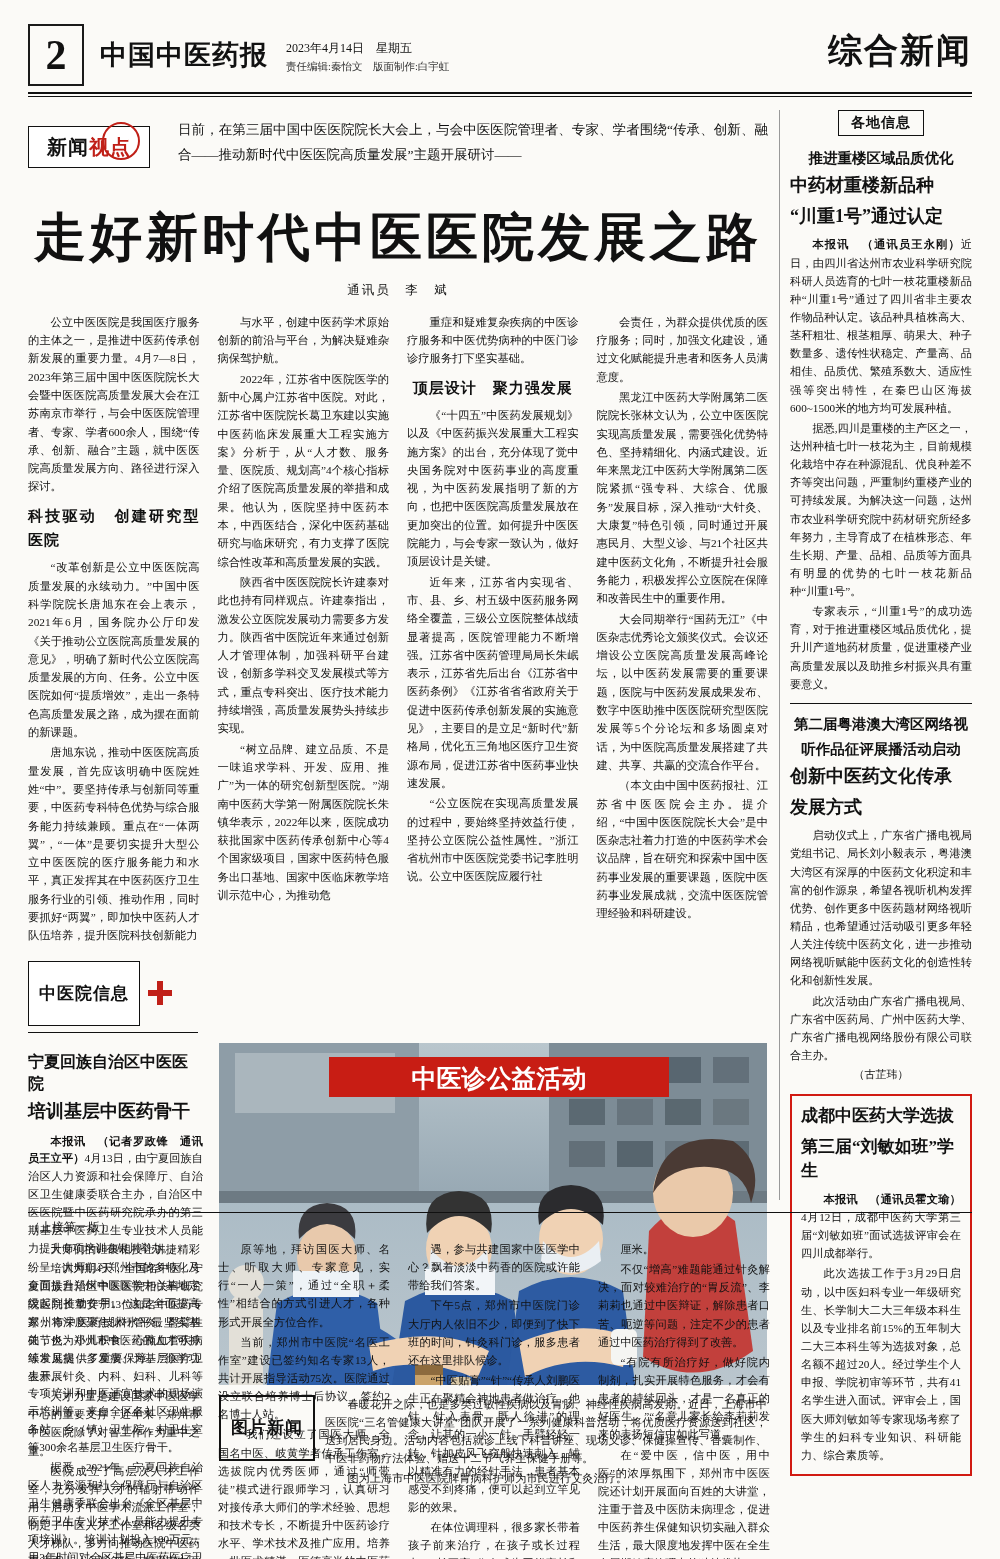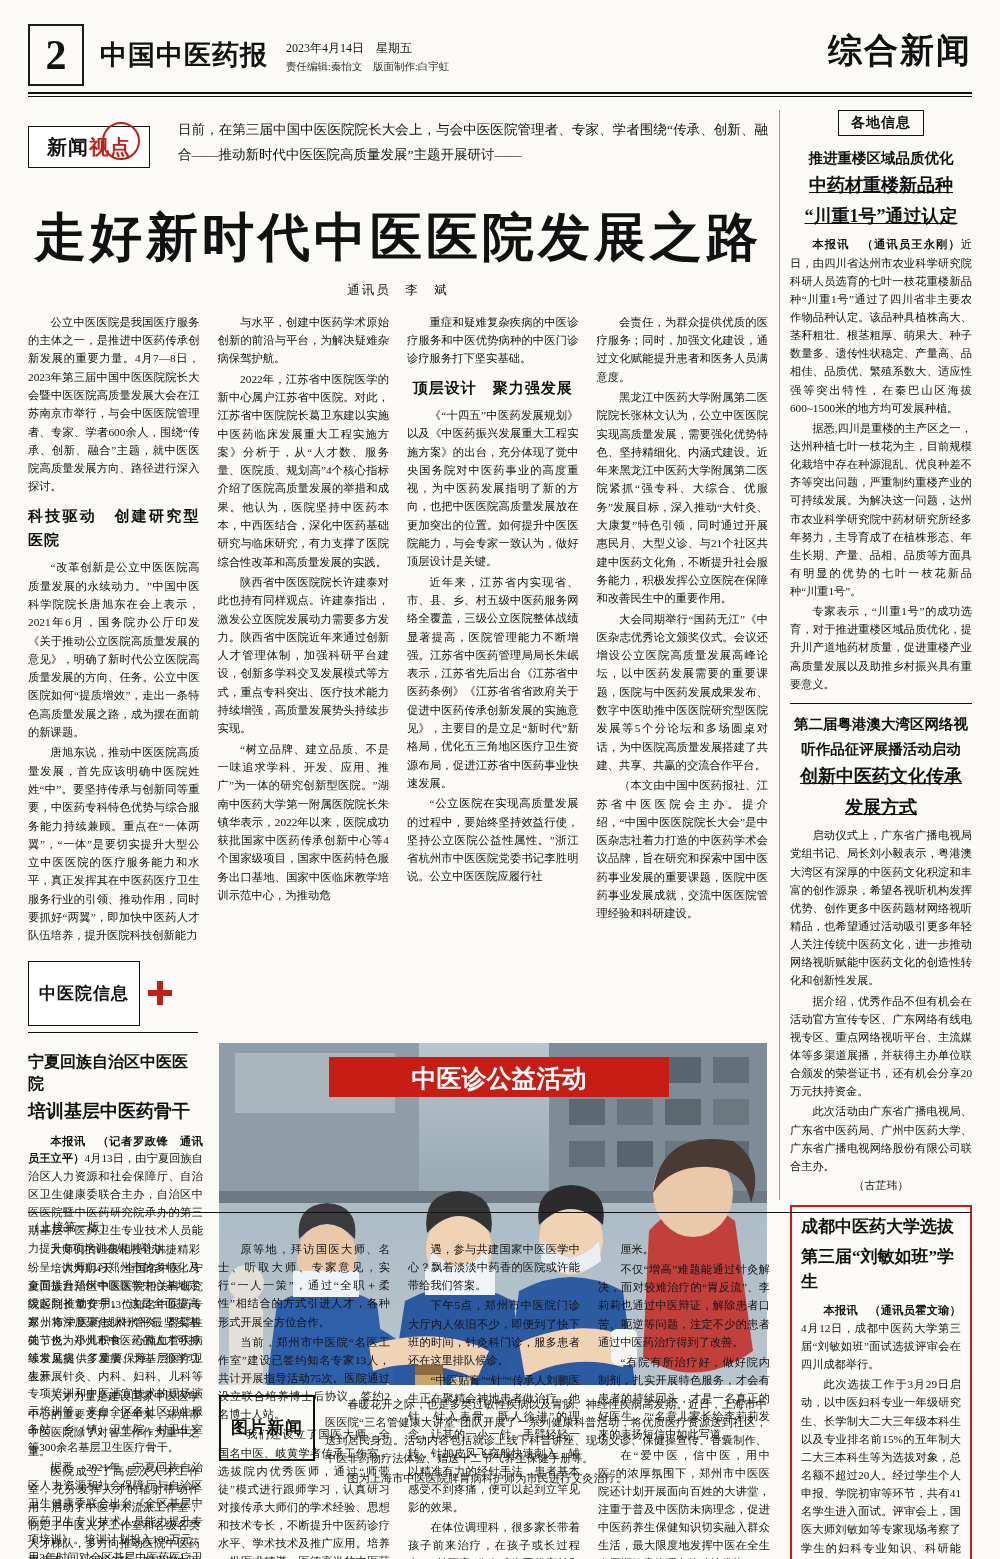--- a/index.html
+++ b/index.html
@@ -104,21 +104,21 @@
   .caption{font-size:11.2px;line-height:1.62;text-align:justify;flex:1;}
   .caption p{margin:0 0 2px;text-indent:2em;}
 
   
   .rail-tag{
     border:1.5px solid #111;display:inline-block;padding:3px 12px;font-size:14px;font-weight:bold;
     letter-spacing:1px;margin-bottom:8px;
   }
   .rail-tag-wrap{text-align:center;}
   .rail-h1{font-size:14.5px;font-weight:bold;text-align:center;line-height:1.45;margin:4px 0;}
-  .rail-h2{font-size:18px;font-weight:bold;text-align:center;line-height:1.4;margin:2px 0 6px;text-decoration:underline;}
+  .rail-h2{font-size:18px;font-weight:bold;line-height:1.4;margin:2px 0 6px;}
   .rail-body{font-size:11.2px;line-height:1.62;text-align:justify;}
   .rail-body p{margin:0 0 2px;text-indent:2em;}
   .rail-rule{border-top:1px solid #111;margin:10px 0;}
   .redbox{
     border:2px solid #d11a12;padding:8px 9px;margin-top:10px;
   }
   .redbox .rb-title{font-size:17px;font-weight:bold;line-height:1.45;margin-bottom:6px;}
 
   
   .bottom{position:absolute;left:28px;top:1212px;width:944px;}
@@ -318,21 +318,20 @@
     </div>
 
     <div class="rail-rule"></div>
 
     <div class="rail-h1">第二届粤港澳大湾区网络视</div>
     <div class="rail-h1">听作品征评展播活动启动</div>
     <div class="rail-h2">创新中医药文化传承</div>
     <div class="rail-h2">发展方式</div>
     <div class="rail-body">
       <p>启动仪式上，广东省广播电视局党组书记、局长刘小毅表示，粤港澳大湾区有深厚的中医药文化积淀和丰富的创作源泉，希望各视听机构发挥优势、创作更多中医药题材网络视听精品，也希望通过活动吸引更多年轻人关注传统中医药文化，进一步推动网络视听赋能中医药文化的创造性转化和创新性发展。</p>
-      <p>据介绍，优秀作品不但有机会在活动官方宣传专区、广东网络有线电视专区、重点网络视听平台、主流媒体等多渠道展播，并获得主办单位联合颁发的荣誉证书，还有机会分享20万元扶持资金。</p>
       <p>此次活动由广东省广播电视局、广东省中医药局、广州中医药大学、广东省广播电视网络股份有限公司联合主办。</p>
       <div class="sig">（古芷玮）</div>
     </div>
 
     <div class="redbox">
       <div class="rb-title">成都中医药大学选拔</div>
       <div class="rb-title">第三届“刘敏如班”学生</div>
       <div class="rail-body">
         <p><span class="bold-lead">本报讯　（通讯员霍文瑜）</span><span>4月12日，成都中医药大学第三届“刘敏如班”面试选拔评审会在四川成都举行。</span></p>
         <p>此次选拔工作于3月29日启动，以中医妇科专业一年级研究生、长学制大二大三年级本科生以及专业排名前15%的五年制大二大三本科生等为选拔对象，总名额不超过20人。经过学生个人申报、学院初审等环节，共有41名学生进入面试。评审会上，国医大师刘敏如等专家现场考察了学生的妇科专业知识、科研能力、综合素质等。</p>

